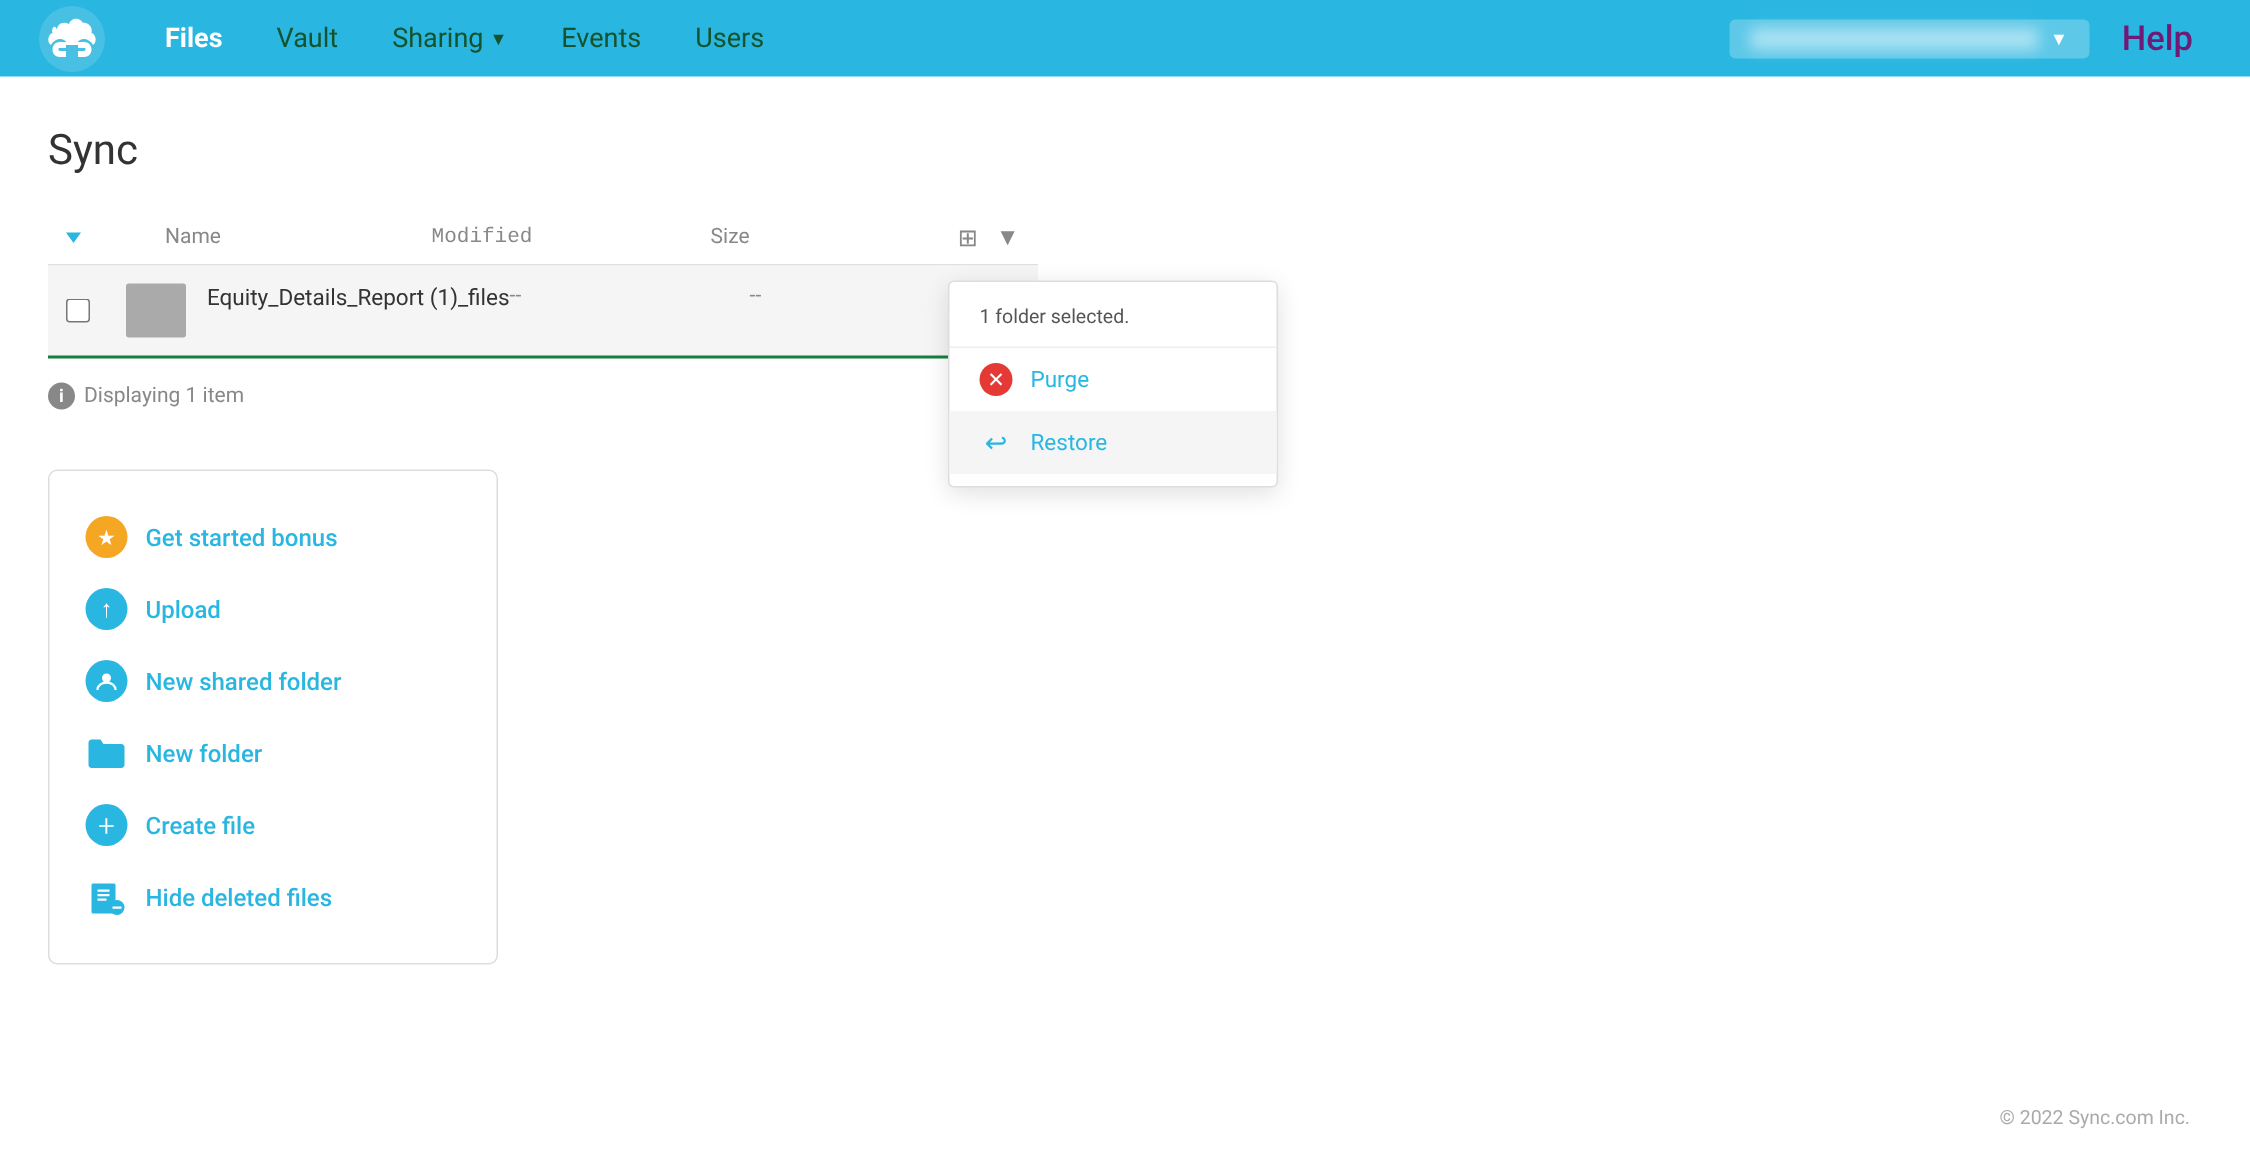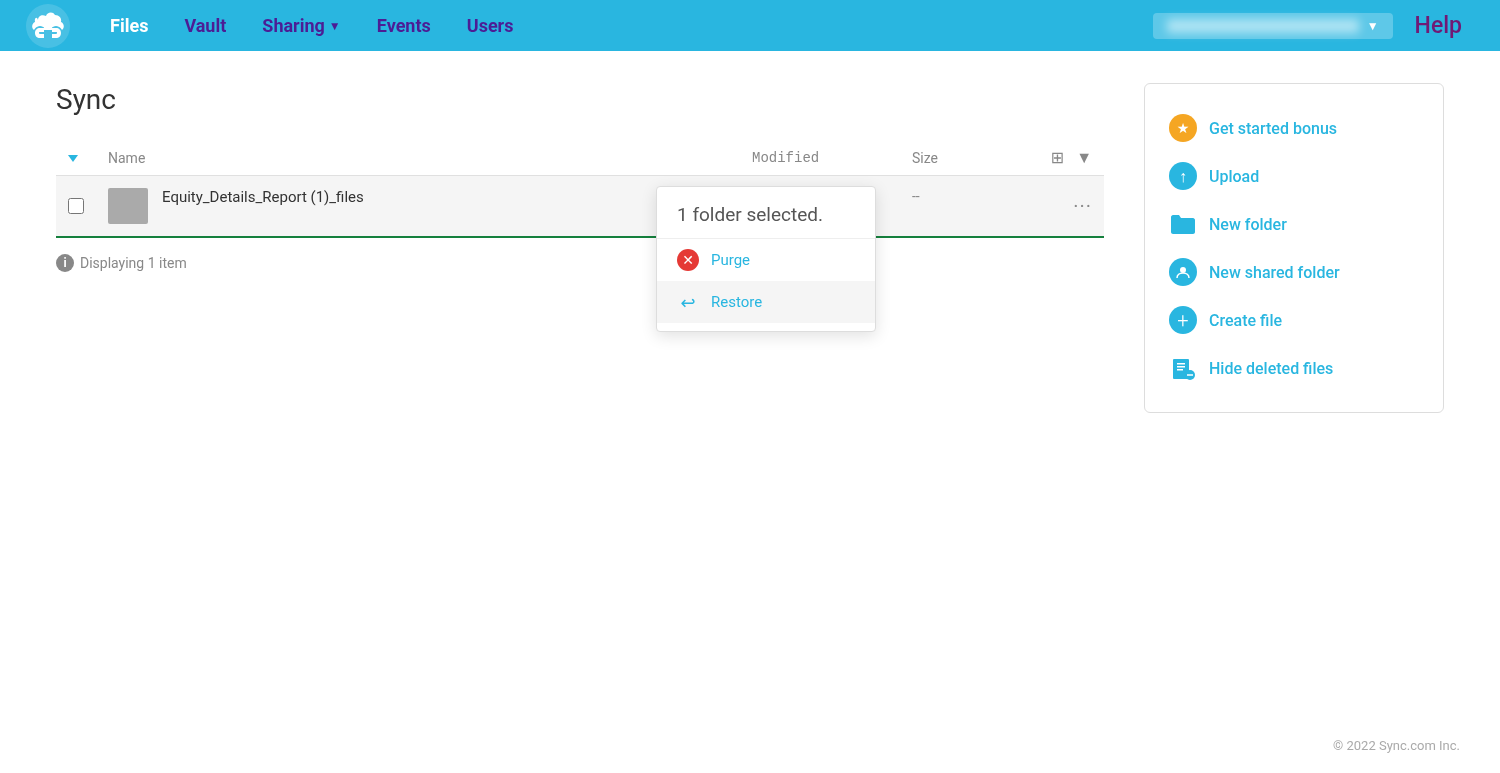--- a/index.html
+++ b/index.html
@@ -17,23 +17,23 @@
     .logo-wrap {
       display: flex;
       align-items: center;
       margin-right: 16px;
     }
     .logo-icon {
       width: 48px;
       height: 48px;
     }
     .nav-link {
-      color: #4c1d95;
+      color: #14532d;
       font-size: 18px;
-      font-weight: 700;
+      font-weight: 400;
       padding: 0 14px;
       text-decoration: none;
       cursor: pointer;
     }
     .nav-link.active {
       color: #fff;
       font-weight: 700;
     }
     .nav-link-dropdown {
       display: flex;
@@ -64,43 +64,45 @@
     }
     .header-help {
       color: #701a75;
       font-size: 23px;
       font-weight: 500;
       padding: 0 14px;
     }
 
     
     .main {
-      padding: 32px 56px;
+      padding: 32px 32px;
       display: flex;
       gap: 40px;
       align-items: flex-start;
+      flex-direction: column;
     }
 
     .content-area {
       flex: 1;
     }
 
     .page-title {
       font-size: 28px;
       font-weight: 400;
       color: #333;
       margin-bottom: 24px;
     }
     .file-table-header {
       display: flex;
       align-items: center;
       padding: 8px 12px;
       border-bottom: 1px solid #e0e0e0;
       color: #888;
       font-size: 14px;
+      gap: 26px;
     }
     .col-check { width: 40px; }
     .col-name { flex: 1; }
     .col-modified { width: 160px; font-family: Liberation Mono, monospace; }
     .col-size { width: 120px; }
     .col-actions { width: 60px; text-align: right; display: flex; align-items: center; gap: 8px; justify-content: flex-end; }
 
     .sort-icon {
       display: inline-block;
       width: 0;
@@ -207,21 +209,21 @@
       background: #fff;
       border: 1px solid #ddd;
       border-radius: 4px;
       box-shadow: 0 4px 16px rgba(0,0,0,0.12);
       min-width: 220px;
       z-index: 100;
       padding: 8px 0;
     }
     .context-menu-header {
       padding: 8px 20px 12px;
-      font-size: 19px;
+      font-size: 13px;
       color: #555;
       border-bottom: 1px solid #eee;
     }
     .context-menu-item {
       display: flex;
       align-items: center;
       gap: 12px;
       padding: 10px 20px;
       font-size: 15px;
       color: #29b6e0;
@@ -430,37 +432,37 @@
 
     <div class="sidebar-item">
       <div class="sidebar-item-icon">
         <div class="icon-upload">↑</div>
       </div>
       <span>Upload</span>
     </div>
 
     <div class="sidebar-item">
       <div class="sidebar-item-icon">
-        <svg width="28" height="24" viewBox="0 0 28 24" fill="none">
-          <path d="M2 5 C2 4 3 3 4 3 L10 3 L12 6 L24 6 C25 6 26 7 26 8 L26 20 C26 21 25 22 24 22 L4 22 C3 22 2 21 2 20 Z" fill="#29b6e0"></path>
-        </svg>
-      </div>
-      <span>New folder</span>
-    </div>
-
-    <div class="sidebar-item">
-      <div class="sidebar-item-icon">
         <div class="icon-shared">
           <svg width="16" height="16" viewBox="0 0 16 16" fill="none">
             <circle cx="8" cy="6" r="3" fill="white"></circle>
             <path d="M2 14 C2 11 4.5 9 8 9 C11.5 9 14 11 14 14" stroke="white" stroke-width="1.5" fill="none"></path>
           </svg>
         </div>
       </div>
       <span>New shared folder</span>
+    </div>
+
+    <div class="sidebar-item">
+      <div class="sidebar-item-icon">
+        <svg width="28" height="24" viewBox="0 0 28 24" fill="none">
+          <path d="M2 5 C2 4 3 3 4 3 L10 3 L12 6 L24 6 C25 6 26 7 26 8 L26 20 C26 21 25 22 24 22 L4 22 C3 22 2 21 2 20 Z" fill="#29b6e0"></path>
+        </svg>
+      </div>
+      <span>New folder</span>
     </div>
 
     <div class="sidebar-item">
       <div class="sidebar-item-icon">
         <div class="icon-create">+</div>
       </div>
       <span>Create file</span>
     </div>
 
     <div class="sidebar-item">

